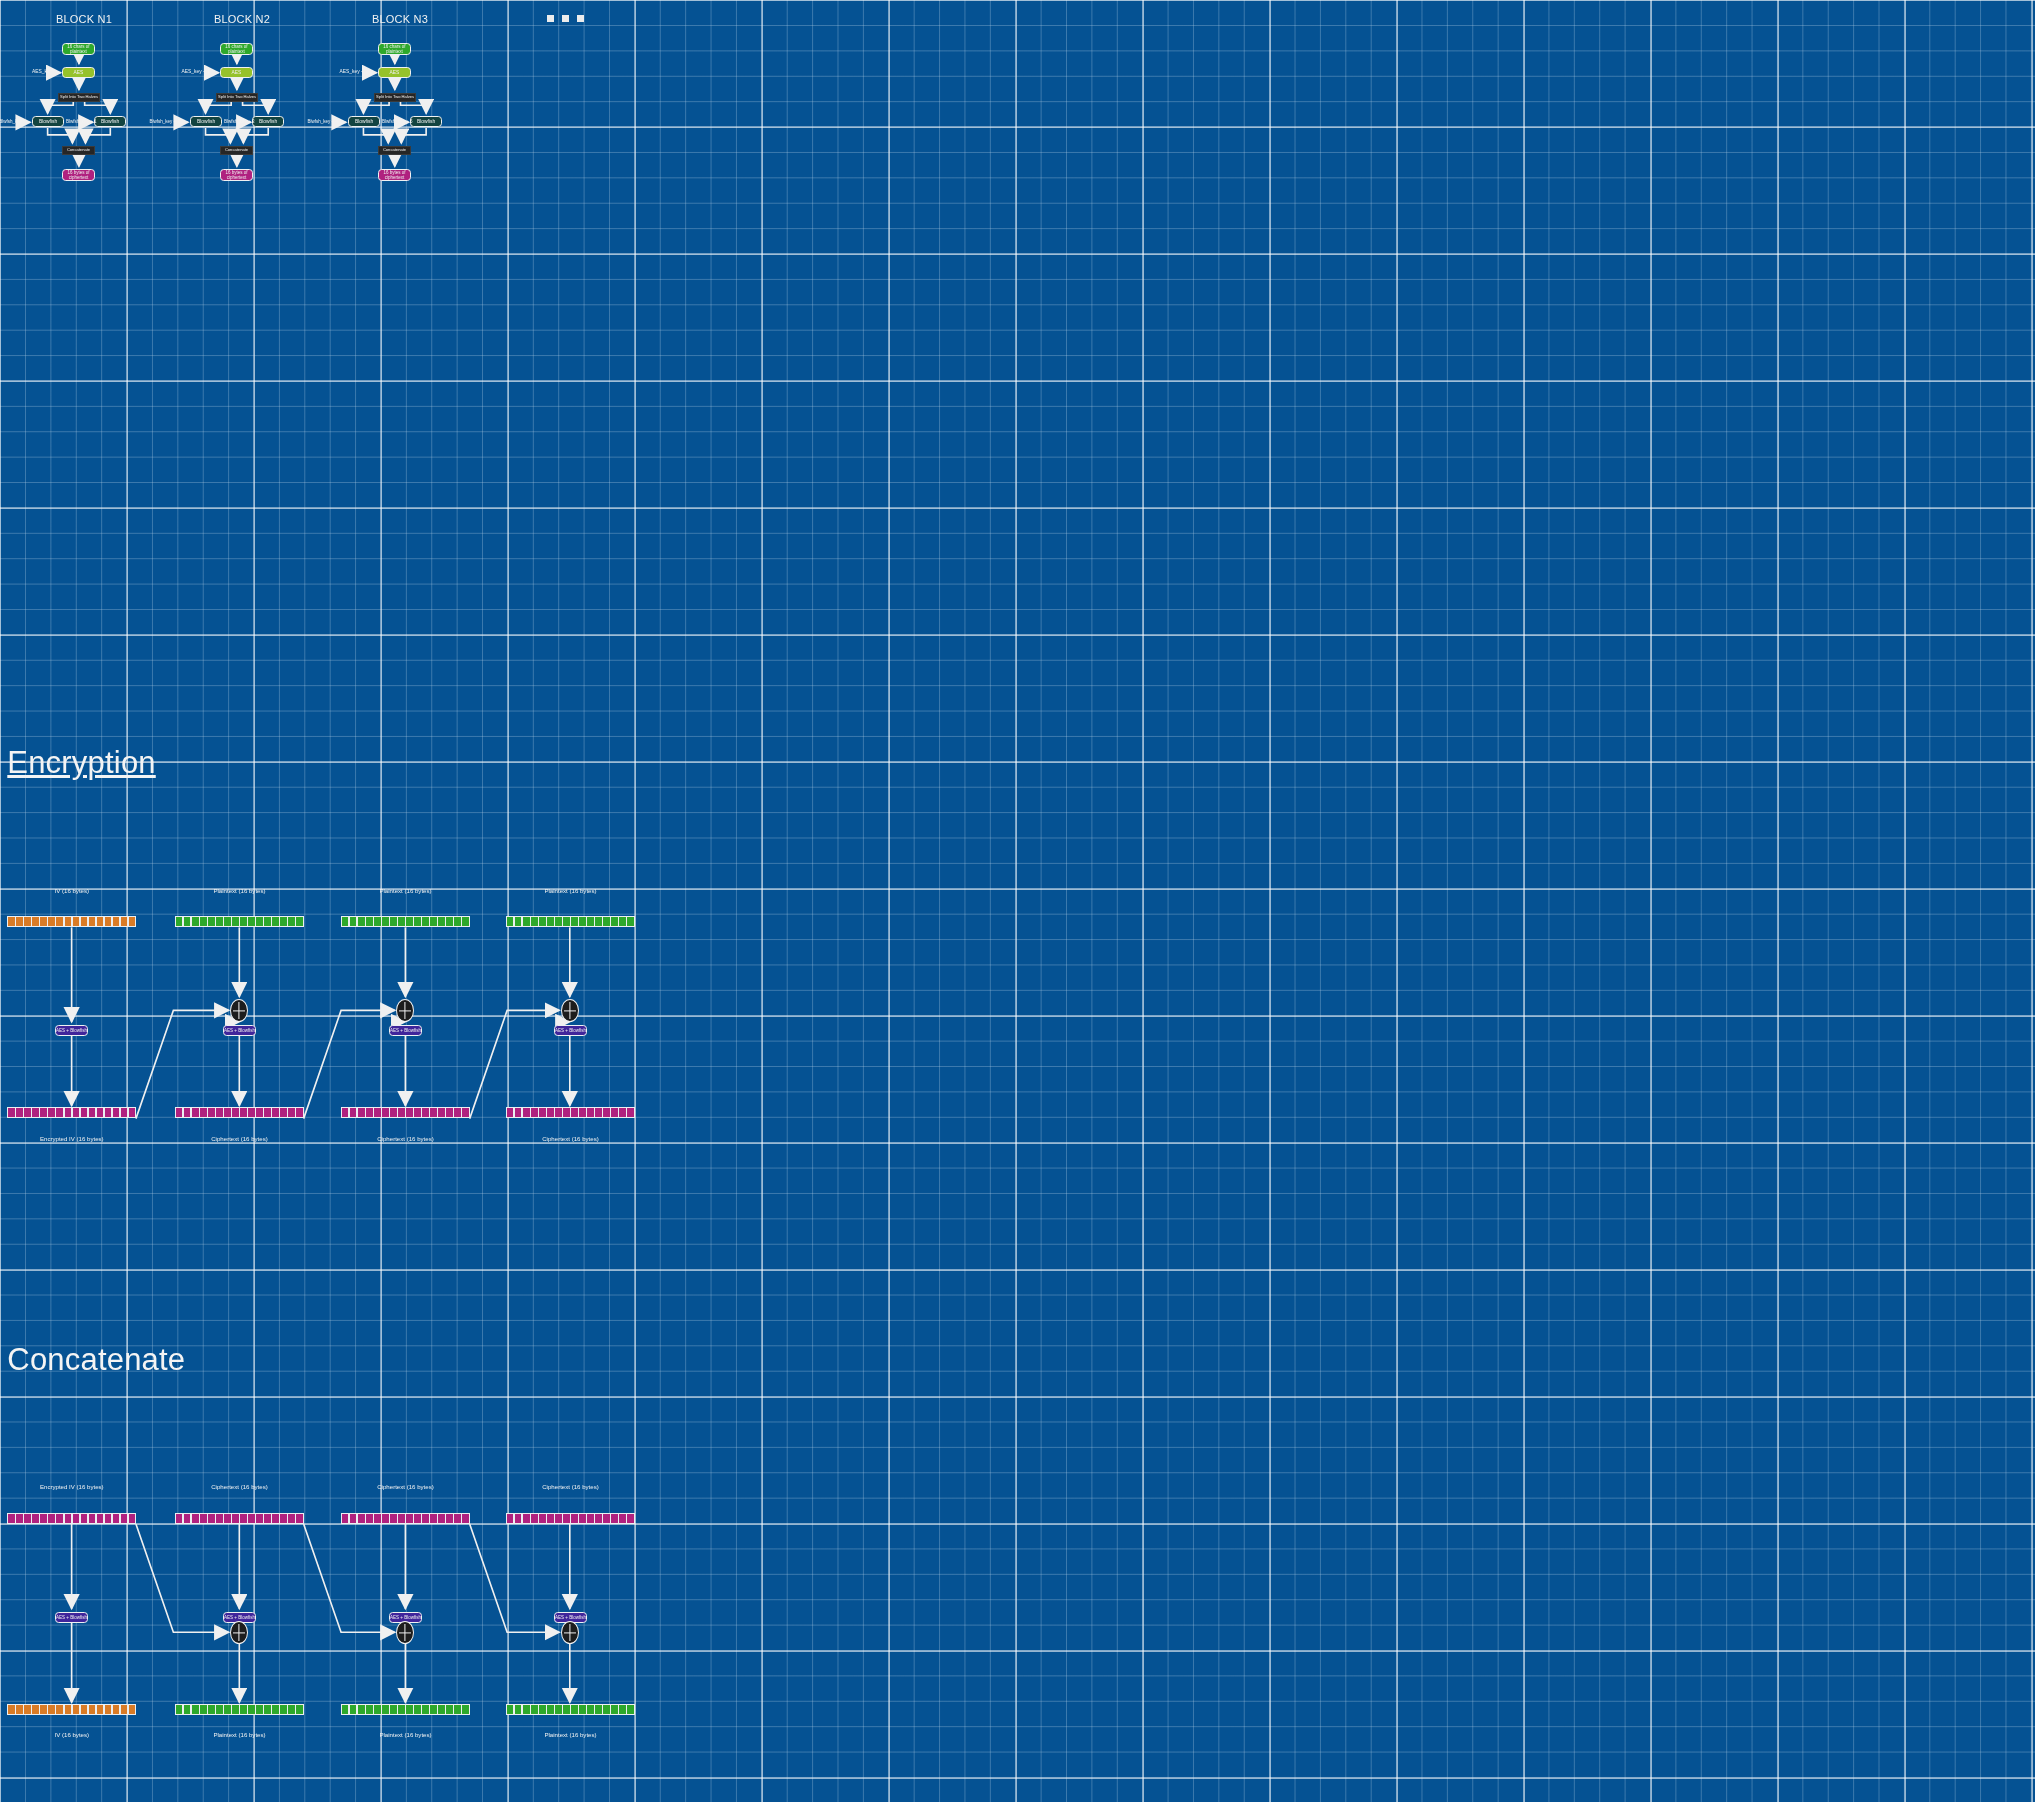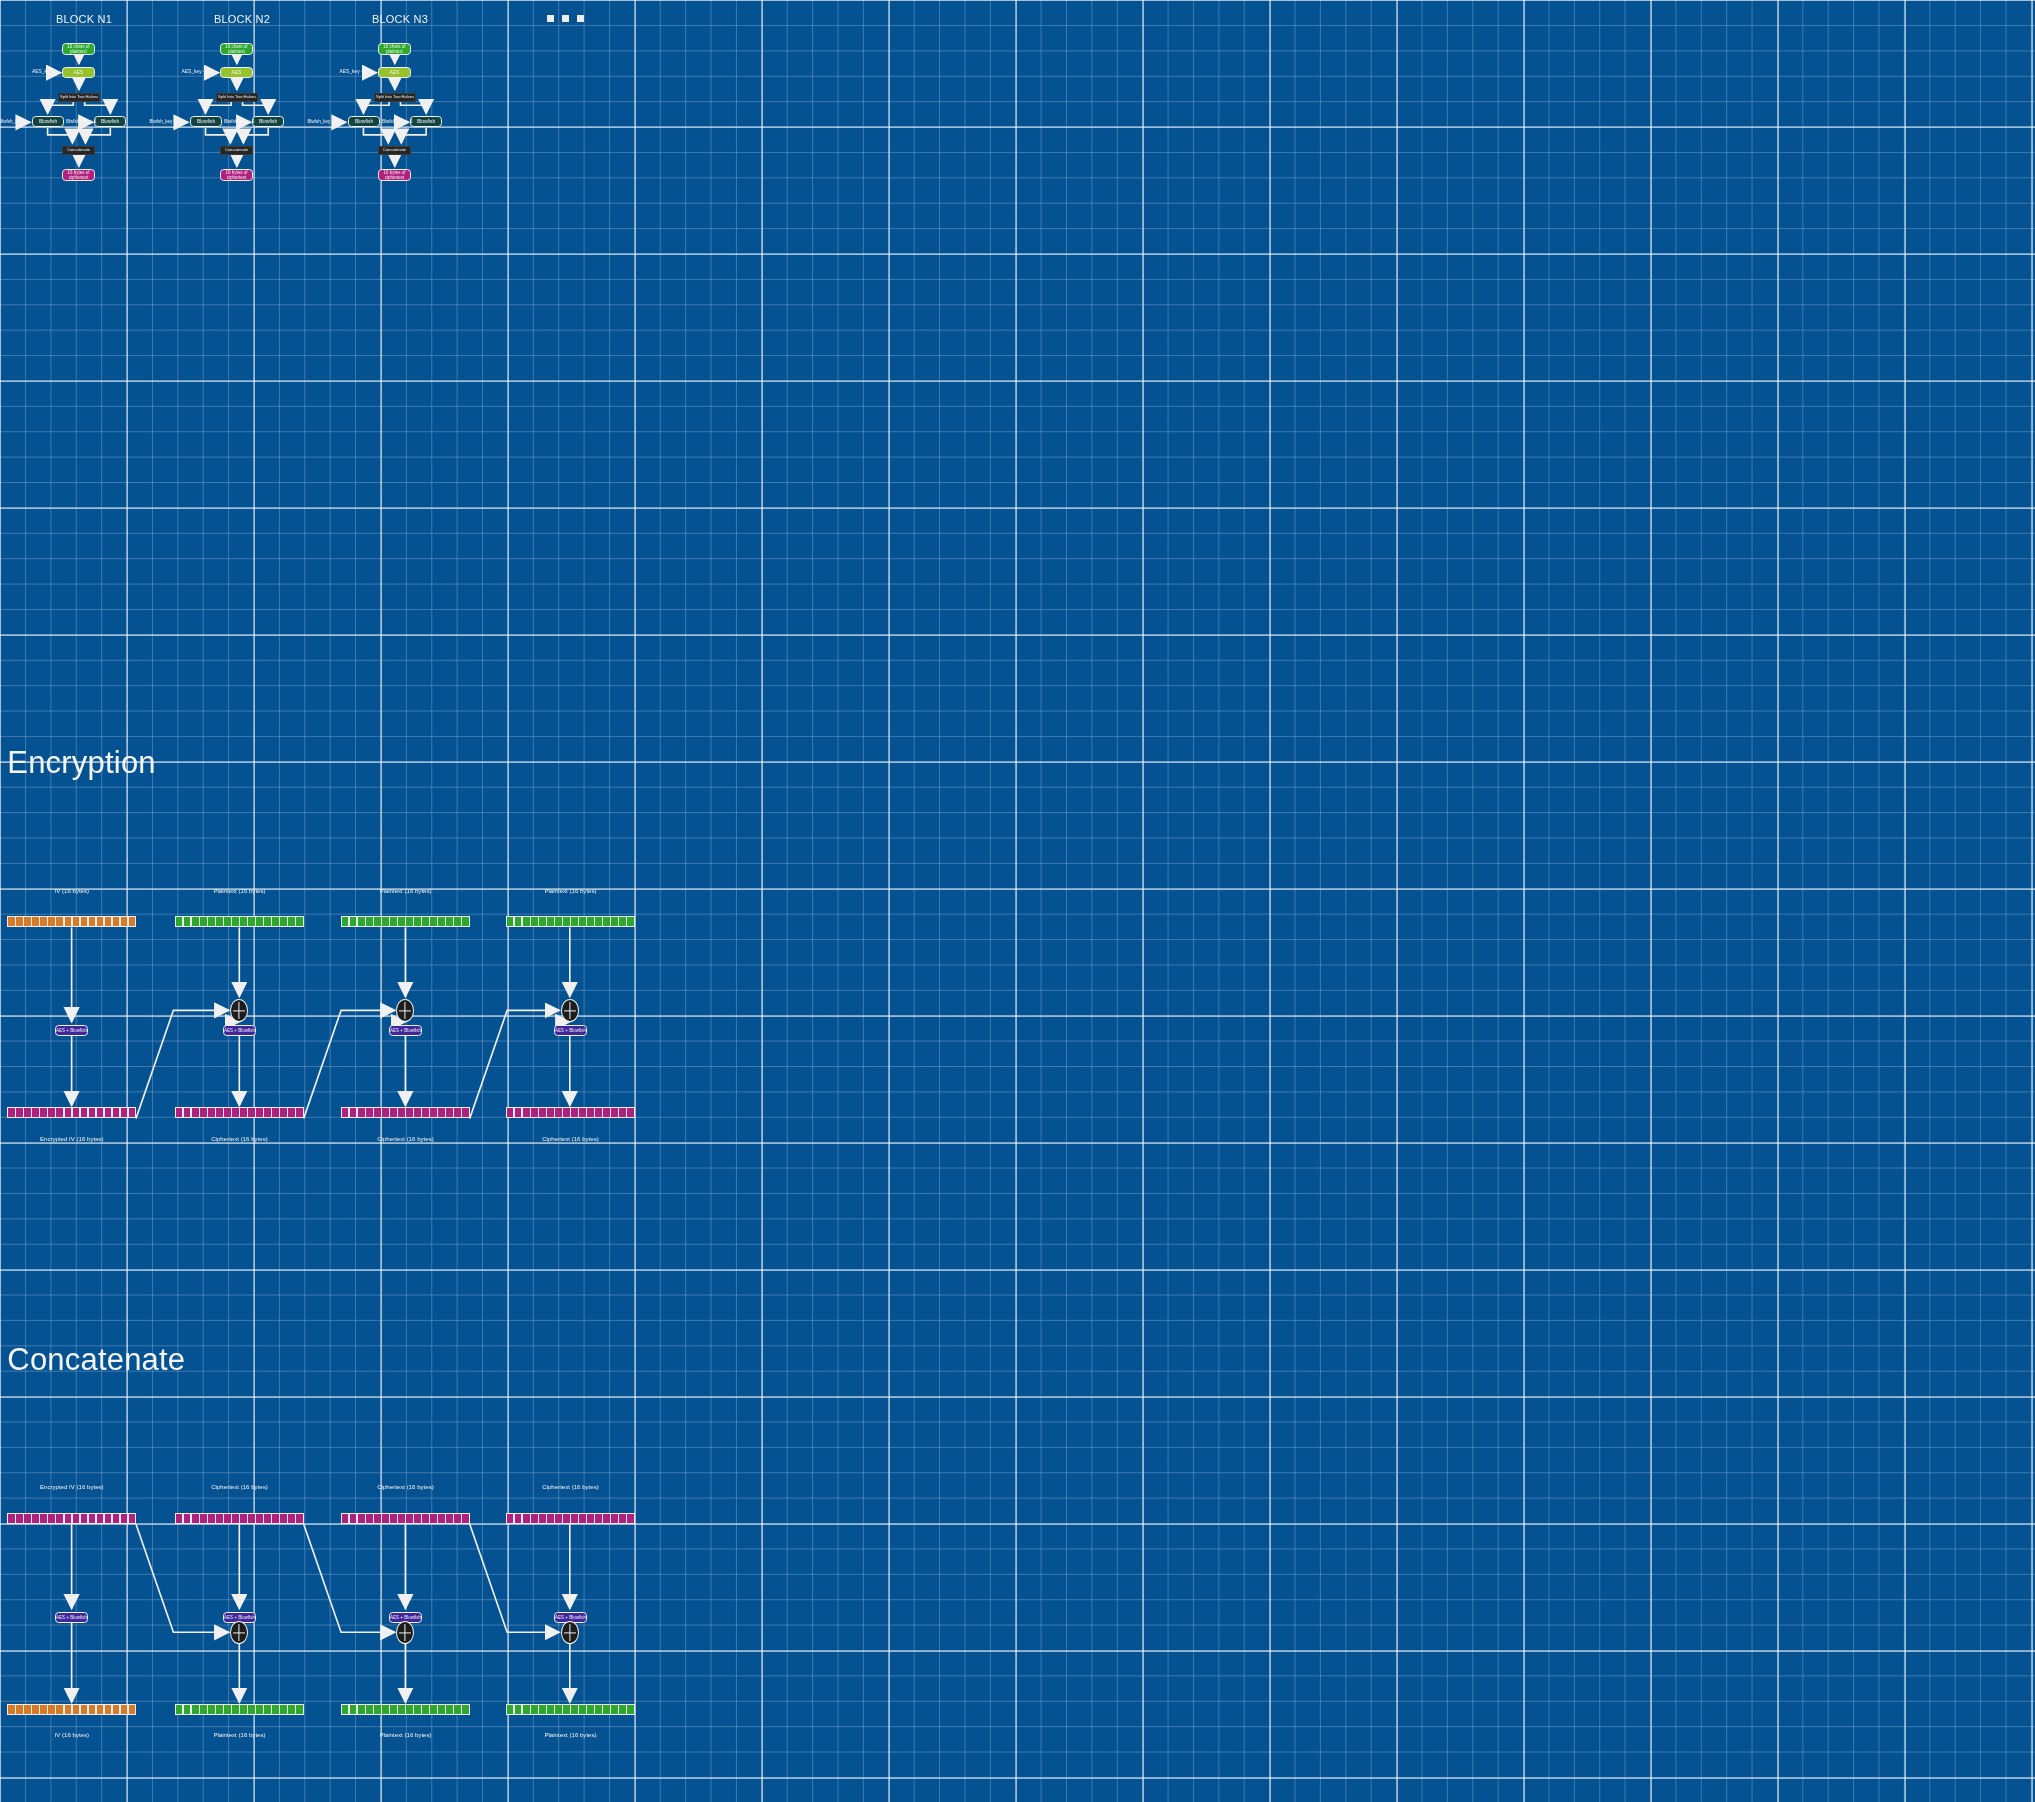--- a/index.html
+++ b/index.html
@@ -202,21 +202,21 @@
     <div class="lbl key-lbl" style="left: 299px; top: 119px; font-size: 4.5px; width: 39px; text-align: right;">Blwfsh_key + 4</div>
     <div class="lbl key-lbl" style="left: 382px; top: 119px; font-size: 4.5px;">Blwfsh_key + 5</div>
     <div class="node sharp n-concat" style="left: 378px; top: 146px; width: 33px; height: 9px; font-size: 4.1px;">Concatenate</div>
     <div class="node rounded n-cipher" style="left: 378px; top: 169px; width: 33px; height: 12.2px; font-size: 4.5px;">16 bytes of
 ciphertext</div>
     <div class="ellipsis" style="left: 547px; top: 14.7px;">
       <i></i>
       <i></i>
       <i></i>
     </div>
-    <div class="lbl section-title" style="left: 7.3px; top: 745px;">Encryption</div>
+    <div class="lbl section-title" style="left: 7.3px; top: 745px; text-decoration: underline;">Encryption</div>
     <div class="lbl bar-lbl" style="left: 7.3px; top: 887px; width: 129px; text-align: center; font-size: 6.1px;">IV (16 bytes)</div>
     <div class="bytebar bb-orange" style="left: 7.3px; top: 916px; width: 129px; height: 11.4px;">
       <span></span>
       <span></span>
       <span></span>
       <span></span>
       <span></span>
       <span></span>
       <span></span>
       <span></span>

